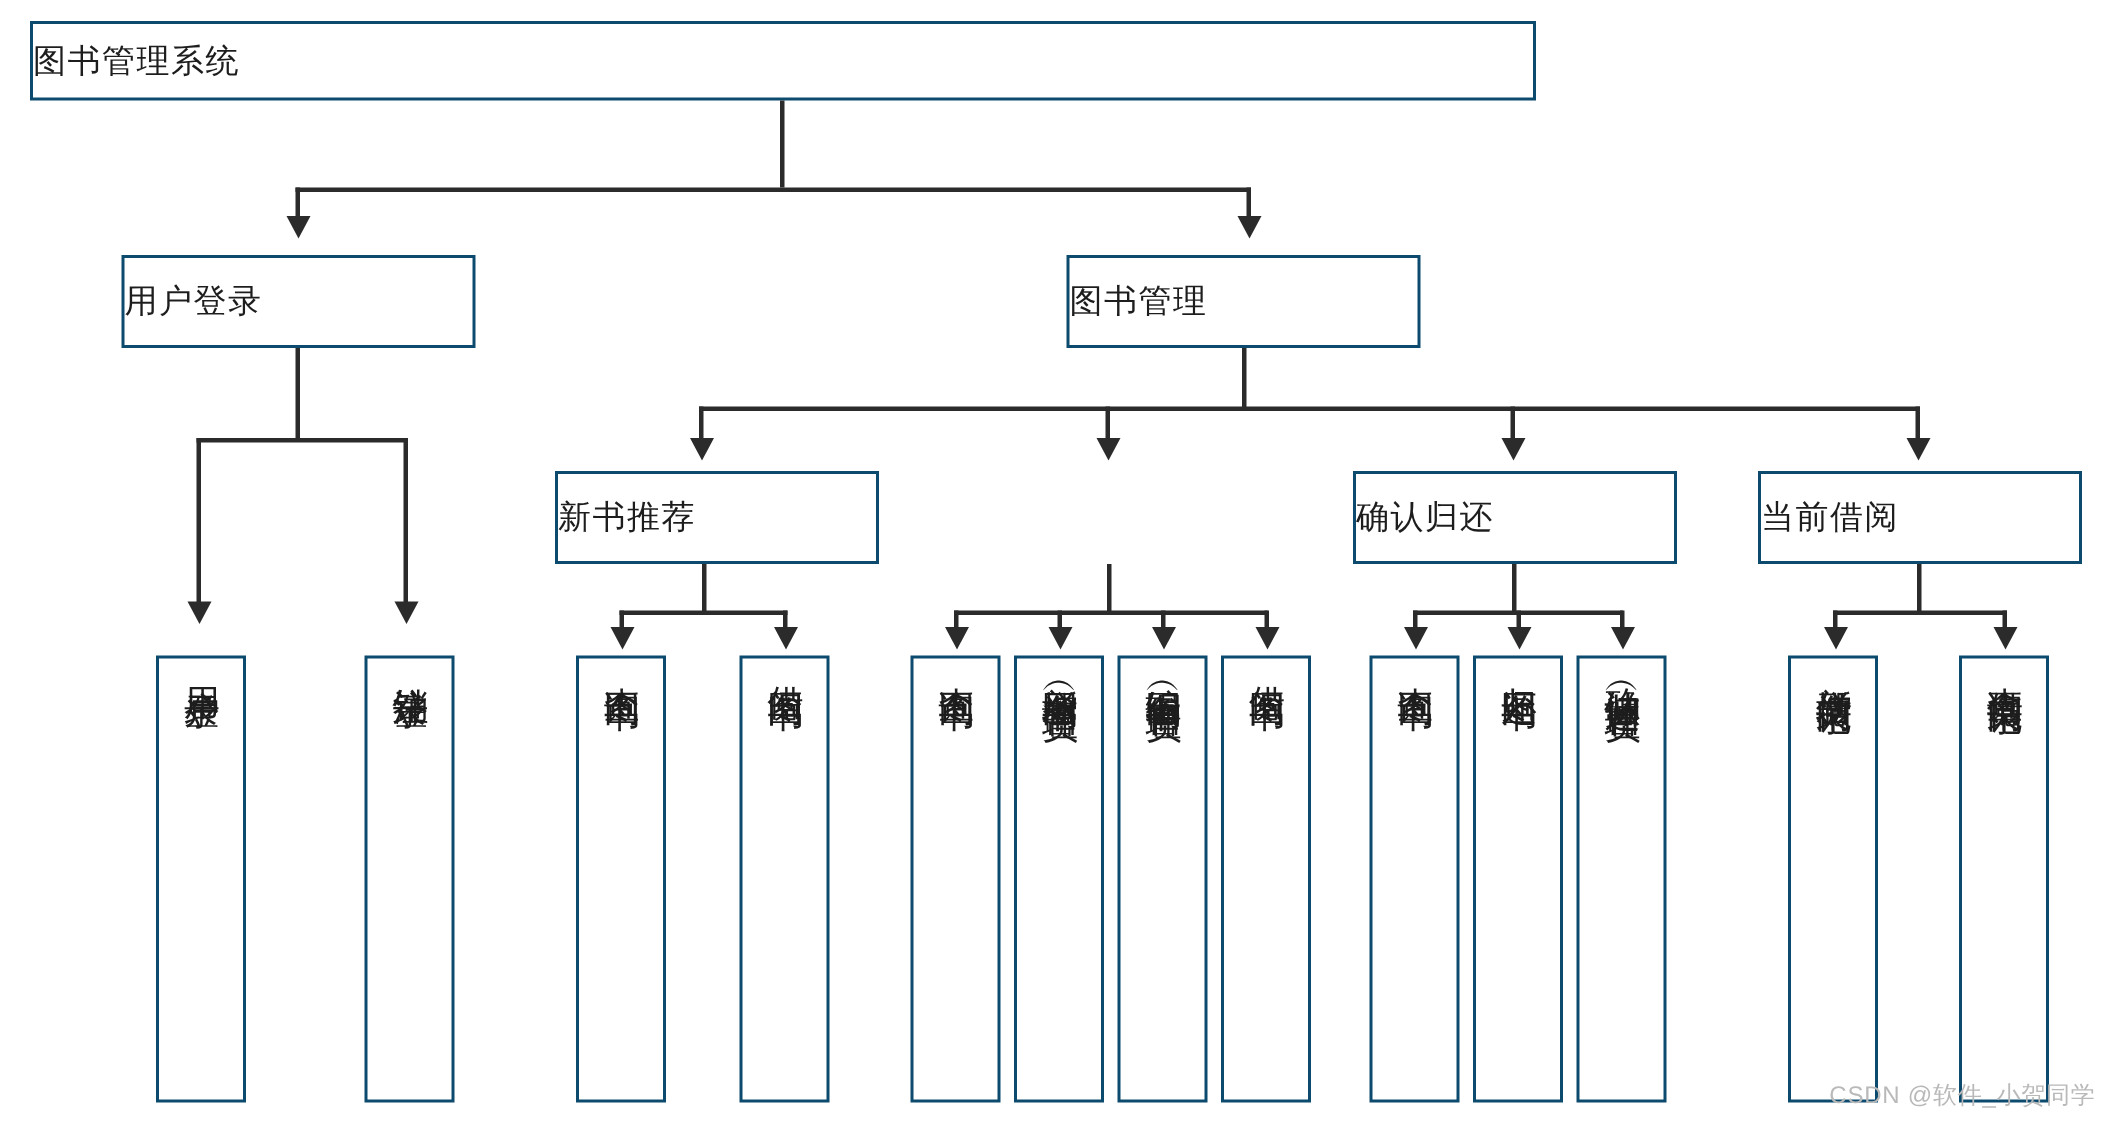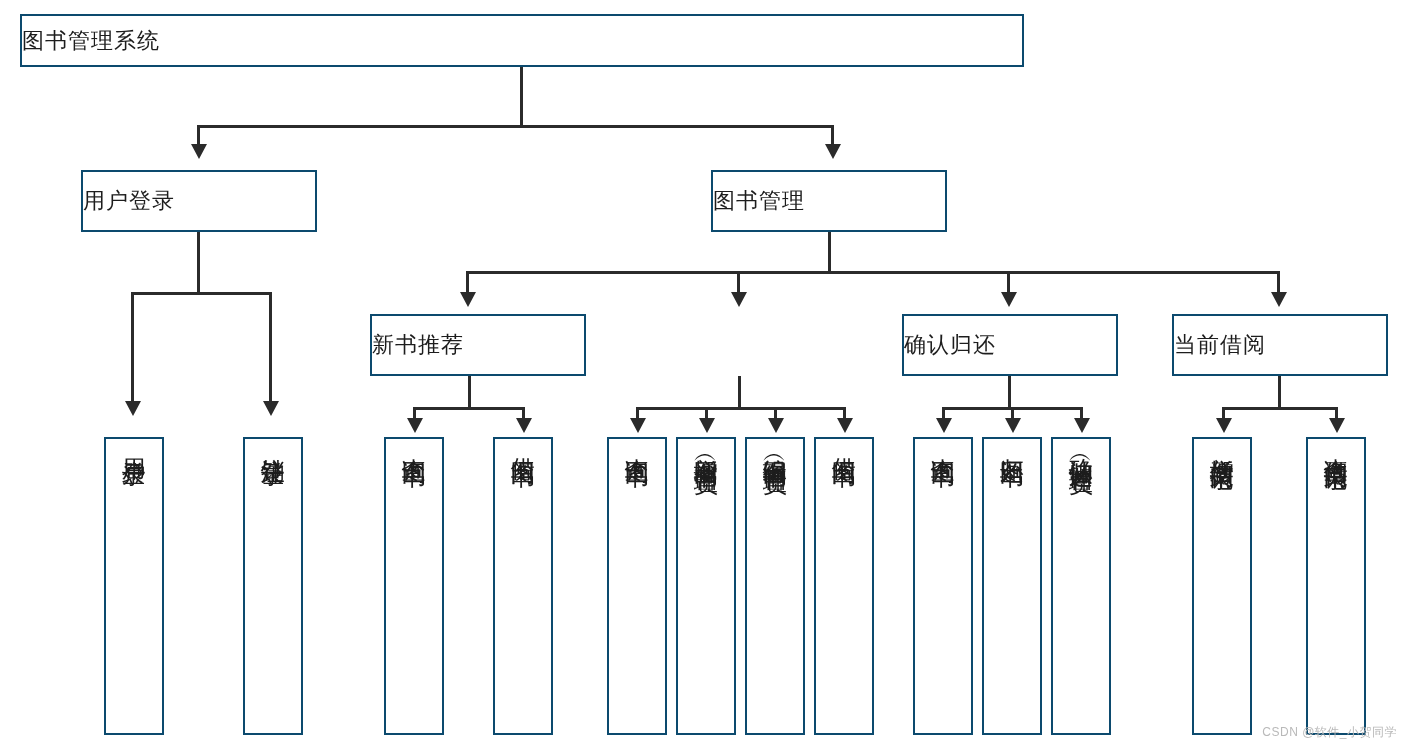--- a/index.html
+++ b/index.html
@@ -61,21 +61,21 @@
     width:0;height:0;
     border-left:8px solid transparent;
     border-right:8px solid transparent;
     border-top:15px solid #2b2b2b;
   }
   
   #watermark{
     position:absolute;
     right:8px;
     bottom:6px;
-    font-size:12px;
+    font-size:16px;
     color:#b9b9b9;
     letter-spacing:0.5px;
     white-space:nowrap;
     pointer-events:none;
   }
 </style>
 </head>
 <body>
 
 <div id="canvas">

